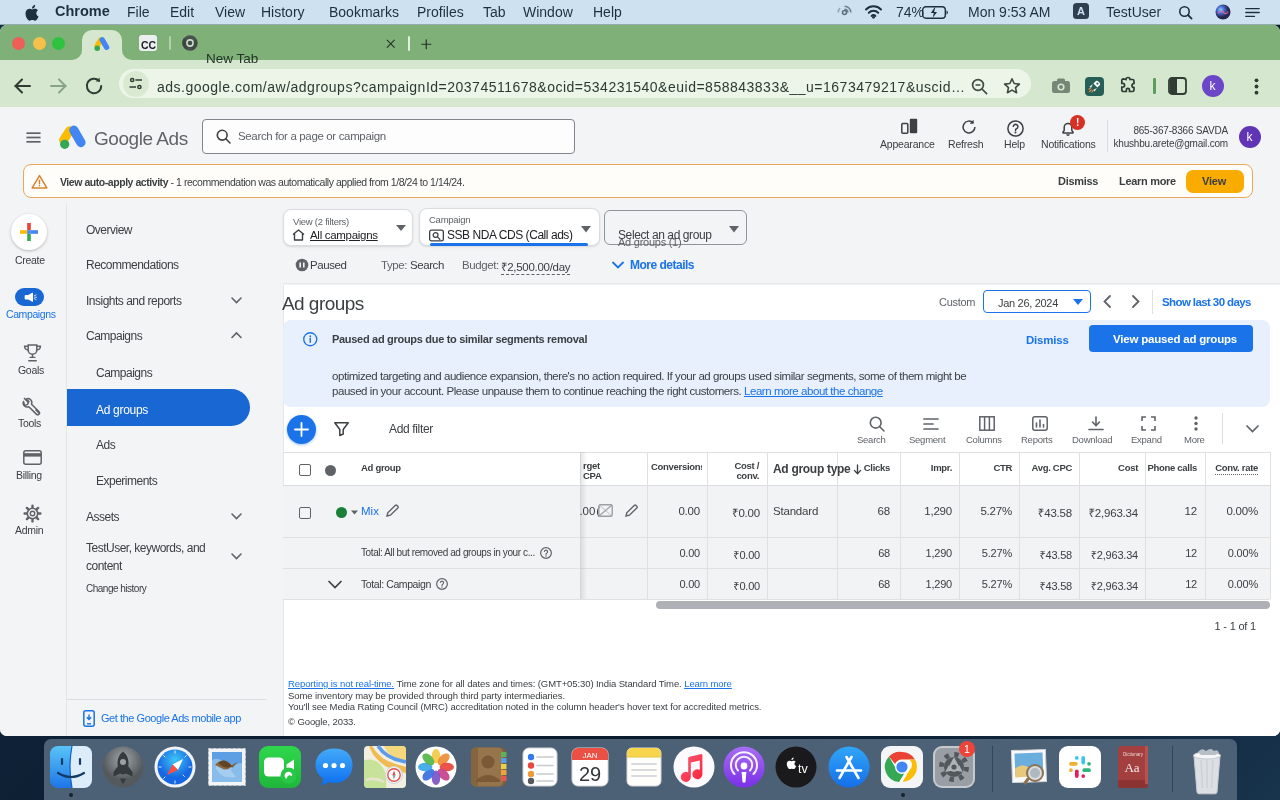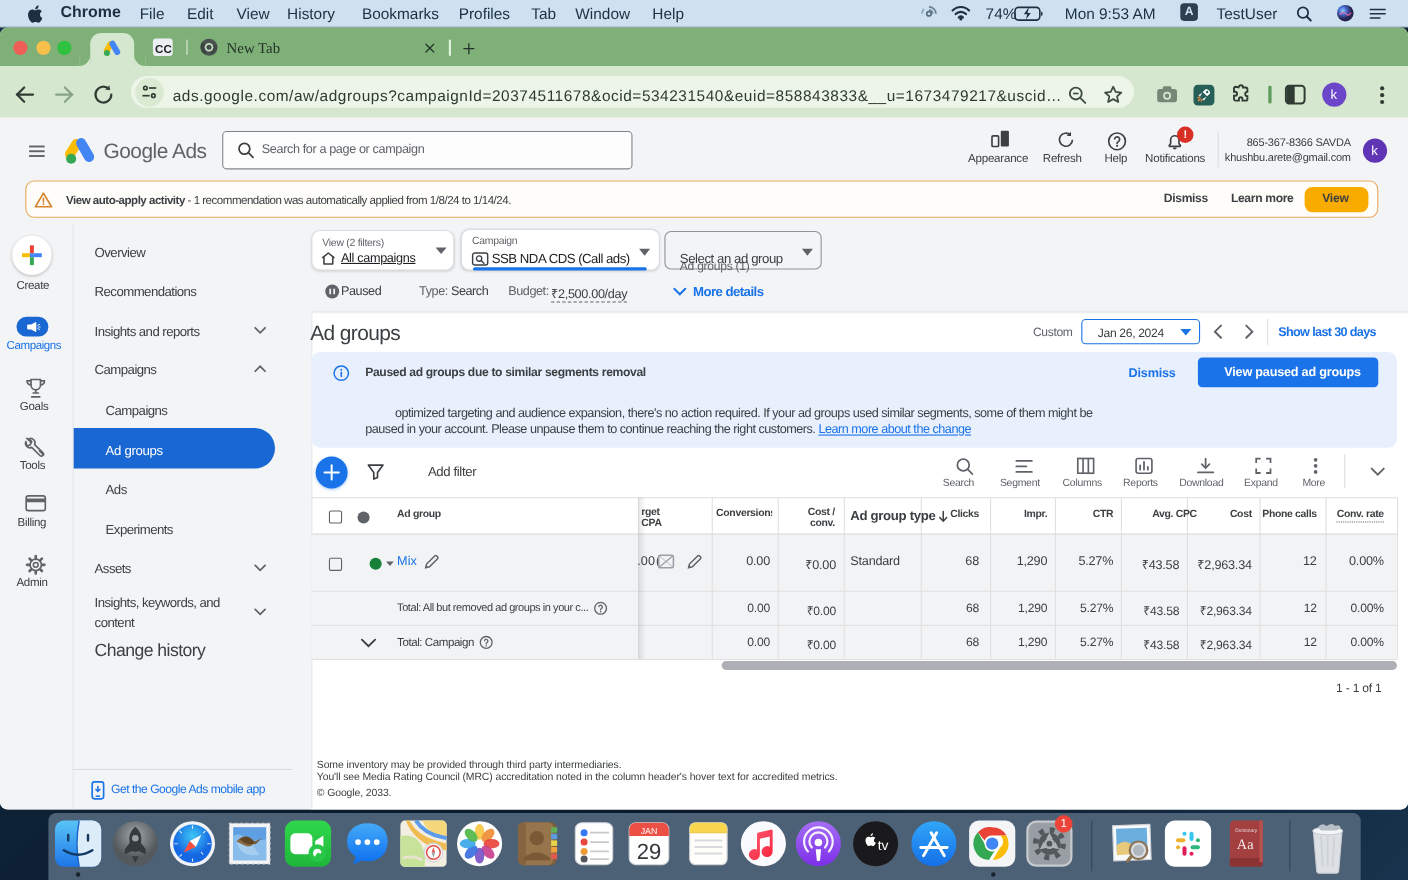--- a/index.html
+++ b/index.html
@@ -106,21 +106,21 @@
 <div class="a" style="left:139px;top:35px;width:18px;height:16px;border-radius:3px;background:#eceff1;"></div>
 <div class="t" style="left:141px;top:38.5px;font-size:10.5px;font-weight:bold;color:#202124;">CC</div>
 <div class="a" style="left:169px;top:36px;width:2px;height:14px;background:#b3d0ad;border-radius:1px;"></div>
 <svg style="left:182px;top:35px;" width="16" height="16" viewBox="0 0 16 16">
         <circle cx="8" cy="8" r="7.7" fill="#4a5250"></circle>
         <path d="M8 8 L1.6 3.2 A7.7 7.7 0 0 0 4.5 14.6z" fill="#3d4543"></path>
         <path d="M8 8 L14.8 5.2 A7.7 7.7 0 0 1 9.5 15.5z" fill="#414947"></path>
         <circle cx="8" cy="8" r="3.9" fill="#c9ddc2"></circle>
         <circle cx="8" cy="8" r="2.3" fill="#434b49"></circle>
       </svg>
-<div class="t" style="left:206px;top:36px;font-size:13.5px;color:#243329;font-family:Liberation Serif, serif;">New Tab</div>
+<div class="t" style="left:206px;top:51px;font-size:13.5px;color:#243329;">New Tab</div>
 <svg style="left:385.5px;top:38.5px;" width="9.5" height="9.5" viewBox="0 0 12 12">
         <g stroke="#243329" stroke-width="1.4" stroke-linecap="round">
           <path d="M1.5 1.5 L10.5 10.5"></path>
           <path d="M10.5 1.5 L1.5 10.5"></path>
         </g>
       </svg>
 <div class="a" style="left:407.5px;top:35.5px;width:2.5px;height:15px;background:#dff0dc;border-radius:1.5px;"></div>
 <svg style="left:420.5px;top:38.5px;" width="10.5" height="10.5" viewBox="0 0 14 14">
         <g stroke="#243329" stroke-width="1.6" stroke-linecap="round">
           <path d="M7 1 V13"></path>
@@ -311,26 +311,26 @@
       </svg>
 <div class="t" style="left:96px;top:365.5px;font-size:12px;color:#3c4043;letter-spacing:-0.5px;">Campaigns</div>
 <div class="a" style="left:67px;top:389px;width:183px;height:37px;border-radius:0 18.5px 18.5px 0;background:#1967d2;"></div>
 <div class="t" style="left:96px;top:402.5px;font-size:12px;color:#fff;letter-spacing:-0.3px;">Ad groups</div>
 <div class="t" style="left:96px;top:437.5px;font-size:12px;color:#3c4043;letter-spacing:-0.5px;">Ads</div>
 <div class="t" style="left:96px;top:473.5px;font-size:12px;color:#3c4043;letter-spacing:-0.5px;">Experiments</div>
 <div class="t" style="left:86px;top:509.5px;font-size:12px;color:#3c4043;letter-spacing:-0.5px;">Assets</div>
 <svg style="left:231px;top:513px;" width="11" height="7" viewBox="0 0 11 7">
         <path d="M1 1 L5.5 5.5 L10 1" fill="none" stroke="#5f6368" stroke-width="1.6" stroke-linecap="round"></path>
       </svg>
-<div class="t" style="left:86px;top:540.5px;font-size:12px;color:#3c4043;letter-spacing:-0.5px;">Insights, keywords, and</div>
+<div class="t" style="left:86px;top:540.5px;font-size:12px;color:#3c4043;letter-spacing:-0.5px;">TestUser, keywords, and</div>
 <div class="t" style="left:86px;top:558.5px;font-size:12px;color:#3c4043;letter-spacing:-0.5px;">content</div>
 <svg style="left:231px;top:553px;" width="11" height="7" viewBox="0 0 11 7">
         <path d="M1 1 L5.5 5.5 L10 1" fill="none" stroke="#5f6368" stroke-width="1.6" stroke-linecap="round"></path>
       </svg>
-<div class="t" style="left:86px;top:582.5px;font-size:16px;color:#3c4043;letter-spacing:-0.5px;">Change history</div>
+<div class="t" style="left:86px;top:582.5px;font-size:10px;color:#3c4043;letter-spacing:-0.5px;">Change history</div>
 <div class="a" style="left:66px;top:699px;width:200px;height:1px;background:#dadce0;"></div>
 <svg style="left:83px;top:710px;" width="12" height="17" viewBox="0 0 12 17">
         <rect x="0.8" y="0.8" width="10.4" height="15.4" rx="2" fill="none" stroke="#1a73e8" stroke-width="1.5"></rect>
         <path d="M6 4.5 v5 M3.8 7.3 L6 9.5 L8.2 7.3" fill="none" stroke="#1a73e8" stroke-width="1.4"></path>
         <path d="M4 13.8 h4" stroke="#1a73e8" stroke-width="1.4"></path>
       </svg>
 <div class="t" style="left:101px;top:712px;font-size:11px;font-weight:normal;color:#1a73e8;letter-spacing:-0.45px;">Get the Google Ads mobile app</div>
 <div class="a" style="left:283px;top:209px;width:130px;height:37px;background:#fff;border:1px solid #dadce0;border-radius:8px;box-shadow:0 1px 2px rgba(60,64,67,.15);"></div>
 <div class="t" style="left:293px;top:216px;font-size:9.5px;color:#5f6368;letter-spacing:-0.25px;">View (2 filters)</div>
 <svg style="left:292px;top:229px;" width="13" height="12" viewBox="0 0 13 12">
@@ -386,21 +386,21 @@
       </svg>
 <div class="a" style="left:1152px;top:290px;width:1px;height:24px;background:#dfe1e5;"></div>
 <div class="t" style="left:1162px;top:296px;font-size:11.5px;font-weight:bold;color:#1a73e8;letter-spacing:-0.6px;">Show last 30 days</div>
 <div class="a" style="left:283px;top:320px;width:987px;height:87px;background:#e8f0fe;border-radius:8px;"></div>
 <svg style="left:303px;top:332px;" width="14.5" height="14.5" viewBox="0 0 16 16">
         <circle cx="8" cy="8" r="7.2" fill="none" stroke="#1a73e8" stroke-width="1.5"></circle>
         <path d="M8 7 v4.2" stroke="#1a73e8" stroke-width="1.6" stroke-linecap="round"></path>
         <circle cx="8" cy="4.6" r="1" fill="#1a73e8"></circle>
       </svg>
 <div class="t" style="left:332px;top:333px;font-size:11px;font-weight:bold;color:#3c4043;letter-spacing:-0.3px;">Paused ad groups due to similar segments removal</div>
-<div class="t" style="left:332px;top:369.5px;font-size:11.5px;color:#3c4043;letter-spacing:-0.45px;margin-left:27px;">optimized targeting and audience expansion, there's no action required. If your ad groups used similar segments, some of them might be</div>
+<div class="t" style="left:332px;top:369.5px;font-size:11.5px;color:#3c4043;letter-spacing:-0.45px;">optimized targeting and audience expansion, there's no action required. If your ad groups used similar segments, some of them might be</div>
 <div class="t" style="left:332px;top:385px;font-size:11.5px;color:#3c4043;letter-spacing:-0.45px;">paused in your account. Please unpause them to continue reaching the right customers. <span class="blue" style="text-decoration:underline;">Learn more about the change</span></div>
 <div class="t" style="left:1026px;top:334px;font-size:11.5px;font-weight:bold;color:#1a73e8;letter-spacing:-0.2px;">Dismiss</div>
 <div class="a" style="left:1089px;top:325px;width:164px;height:27px;background:#1a73e8;border-radius:4px;"></div>
 <div class="t" style="left:1113px;top:332.5px;font-size:11.5px;font-weight:bold;color:#fff;letter-spacing:-0.2px;">View paused ad groups</div>
 <div class="a" style="left:287px;top:415px;width:29px;height:29px;border-radius:50%;background:#1a73e8;box-shadow:0 1px 3px rgba(26,115,232,.4);"></div>
 <svg style="left:294px;top:422px;" width="15" height="15" viewBox="0 0 15 15">
         <g stroke="#fff" stroke-width="1.8" stroke-linecap="round">
           <path d="M7.5 1 V14"></path>
           <path d="M1 7.5 H14"></path>
         </g>
@@ -490,21 +490,21 @@
       </div>
 <div class="t" style="right:521px;top:459.5px;font-size:9.5px;font-weight:bold;color:#3c4043;letter-spacing:-0.3px;">Cost /</div>
 <div class="t" style="right:521px;top:469.5px;font-size:9.5px;font-weight:bold;color:#3c4043;letter-spacing:-0.3px;">conv.</div>
 <div class="t" style="left:773px;top:462px;font-size:12px;font-weight:bold;color:#3c4043;letter-spacing:-0.3px;">Ad group type</div>
 <svg style="left:853px;top:464px;" width="9" height="11" viewBox="0 0 10 12">
         <path d="M5 1 v9 M1.5 7 L5 10.8 L8.5 7" fill="none" stroke="#3c4043" stroke-width="1.5" stroke-linecap="round"></path>
       </svg>
 <div class="t" style="right:390px;top:462px;font-size:9.5px;font-weight:bold;color:#3c4043;letter-spacing:-0.3px;">Clicks</div>
 <div class="t" style="right:328px;top:462px;font-size:9.5px;font-weight:bold;color:#3c4043;letter-spacing:-0.3px;">Impr.</div>
 <div class="t" style="right:268px;top:462px;font-size:9.5px;font-weight:bold;color:#3c4043;letter-spacing:-0.3px;">CTR</div>
-<div class="t" style="right:192px;top:462px;font-size:9.5px;font-weight:bold;color:#3c4043;letter-spacing:-0.3px;">Avg. CPC</div>
+<div class="t" style="right:208px;top:462px;font-size:9.5px;font-weight:bold;color:#3c4043;letter-spacing:-0.3px;">Avg. CPC</div>
 <div class="t" style="right:142px;top:462px;font-size:9.5px;font-weight:bold;color:#3c4043;letter-spacing:-0.3px;">Cost</div>
 <div class="t" style="right:83px;top:462px;font-size:9.5px;font-weight:bold;color:#3c4043;letter-spacing:-0.3px;">Phone calls</div>
 <div class="t" style="right:22px;top:462px;font-size:9.5px;font-weight:bold;color:#3c4043;letter-spacing:-0.3px;border-bottom:1.5px dotted #5f6368;padding-bottom:1px;">Conv. rate</div>
 <div class="a" style="left:299px;top:507px;width:11.5px;height:11.5px;border:1.5px solid #5f6368;border-radius:2px;"></div>
 <div class="a" style="left:336px;top:507px;width:11px;height:11px;border-radius:50%;background:#188038;"></div>
 <svg style="left:351px;top:510px;" width="7" height="5" viewBox="0 0 9 5">
         <path d="M0 0 h9 L4.5 5z" fill="#5f6368"></path>
       </svg>
 <div class="t" style="left:361px;top:505px;font-size:11.5px;color:#1a73e8;">Mix</div>
 <svg style="left:386px;top:504px;" width="13" height="13" viewBox="0 0 13 13">
@@ -559,20 +559,21 @@
 <div class="t" style="right:520px;top:578px;font-size:11px;color:#3c4043;letter-spacing:-0.2px;">₹0.00</div>
 <div class="t" style="right:390px;top:578px;font-size:11px;color:#3c4043;letter-spacing:-0.2px;">68</div>
 <div class="t" style="right:328px;top:578px;font-size:11px;color:#3c4043;letter-spacing:-0.2px;">1,290</div>
 <div class="t" style="right:268px;top:578px;font-size:11px;color:#3c4043;letter-spacing:-0.2px;">5.27%</div>
 <div class="t" style="right:208px;top:578px;font-size:11px;color:#3c4043;letter-spacing:-0.2px;">₹43.58</div>
 <div class="t" style="right:142px;top:578px;font-size:11px;color:#3c4043;letter-spacing:-0.2px;">₹2,963.34</div>
 <div class="t" style="right:83px;top:578px;font-size:11px;color:#3c4043;letter-spacing:-0.2px;">12</div>
 <div class="t" style="right:22px;top:578px;font-size:11px;color:#3c4043;letter-spacing:-0.2px;">0.00%</div>
 <div class="a" style="left:656px;top:601px;width:614px;height:8px;border-radius:4px;background:#aeb0b5;"></div>
 <div class="t" style="right:24px;top:620px;font-size:11px;color:#3c4043;letter-spacing:-0.2px;">1 - 1 of 1</div>
+<div class="t" style="left:288px;top:678px;font-size:9.5px;color:#3c4043;letter-spacing:-0.1px;"><span class="blue" style="text-decoration:underline;">Reporting is not real-time.</span> Time zone for all dates and times: (GMT+05:30) India Standard Time. <span class="blue" style="text-decoration:underline;">Learn more</span></div>
 <div class="t" style="left:288px;top:690px;font-size:9.5px;color:#3c4043;letter-spacing:-0.1px;">Some inventory may be provided through third party intermediaries.</div>
 <div class="t" style="left:288px;top:701px;font-size:9.5px;color:#3c4043;letter-spacing:-0.1px;">You'll see Media Rating Council (MRC) accreditation noted in the column header's hover text for accredited metrics.</div>
 <div class="t" style="left:288px;top:716px;font-size:9.5px;color:#3c4043;letter-spacing:-0.1px;">© Google, 2033.</div>
   </div>
   <div class="a" id="dock" style="left:44px;top:739px;width:1193px;height:61px;background:#4d6176;border-radius:7px 7px 0 0;">
 <svg style="left:6px;top:7px;" width="42" height="42" viewBox="0 0 42 42">
         <defs>
           <linearGradient id="fin" x1="0" y1="0" x2="0" y2="1">
             <stop offset="0" stop-color="#59c4f7"></stop>
             <stop offset="1" stop-color="#1e75e8"></stop>

